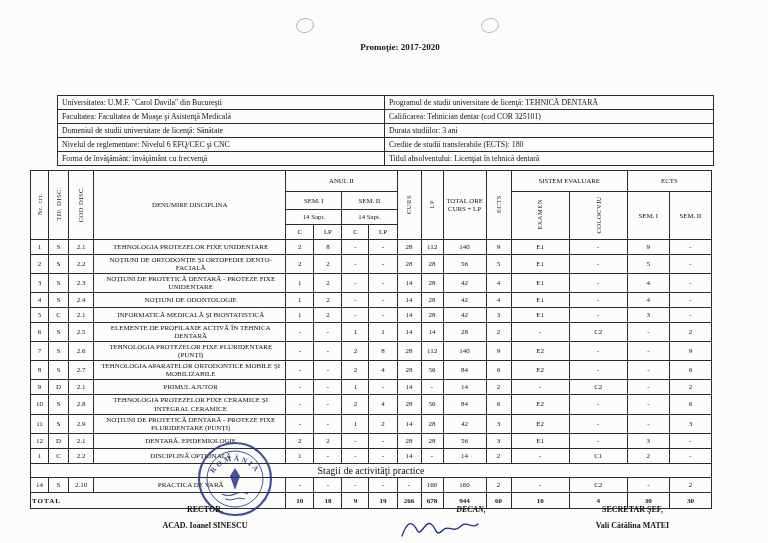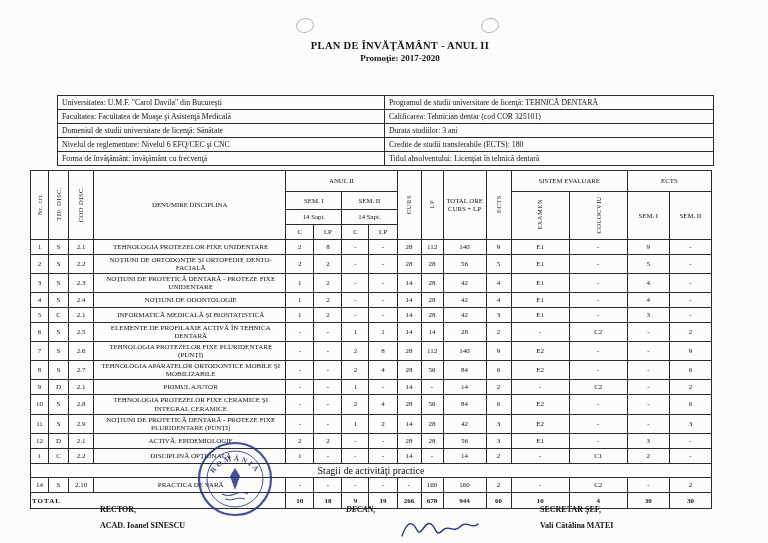--- a/index.html
+++ b/index.html
@@ -35,40 +35,39 @@
   .main-table td.name{text-align:center;padding-left:3px;}
   .main-table .stagii{height:11px;font-size:10px;}
   .main-table .total-row td{font-weight:bold;height:13px;}
   .main-table .total-row .total-label{text-align:left;letter-spacing:1px;}
   .h-row1 th{height:18px;}
   .h-row2 th{height:15px;}
   .h-row3 th{height:12px;}
   .h-row4 th{height:12px;}
 
   
-  .sig{position:absolute;top:505px;font-size:8px;font-weight:bold;}
+  .sig{position:absolute;top:505px;text-align:center;font-size:8px;font-weight:bold;}
   .sig .sig-name{margin-top:7px;}
   .sig-rector{left:100px;width:210px;}
   .sig-decan{left:346px;width:250px;font-style:italic;}
   .sig-secretar{left:540px;width:185px;}
 
   
   .stamp{position:absolute;left:196px;top:440px;width:78px;height:78px;opacity:.85;pointer-events:none;}
   .signature{position:absolute;left:398px;top:516px;width:84px;height:26px;pointer-events:none;}
 </style>
 </head>
 <body>
 
 <div class="page">
 
   <div class="hole hole1"></div>
   <div class="hole hole2"></div>
 
   <div class="title-block">
-    <div class="title-main">PLAN DE ÎNVĂŢĂMÂNT - ANUL II</div>
     <div class="title-sub">Promoţie: 2017-2020</div>
   </div>
 
   <table class="info-table">
     <colgroup>
         <col style="width:327px">
         <col style="width:329px">
       </colgroup>
     <tbody>
         <tr>
@@ -342,21 +341,21 @@
           <td>3</td>
           <td>E2</td>
           <td>-</td>
           <td>-</td>
           <td>3</td>
         </tr>
         <tr>
           <td>12</td>
           <td>D</td>
           <td>2.1</td>
-          <td class="name">ACTIVĂ. EPIDEMIOLOGIE</td>
+          <td class="name">DENTARĂ. EPIDEMIOLOGIE</td>
           <td>2</td>
           <td>2</td>
           <td>-</td>
           <td>-</td>
           <td>28</td>
           <td>28</td>
           <td>56</td>
           <td>3</td>
           <td>E1</td>
           <td>-</td>

